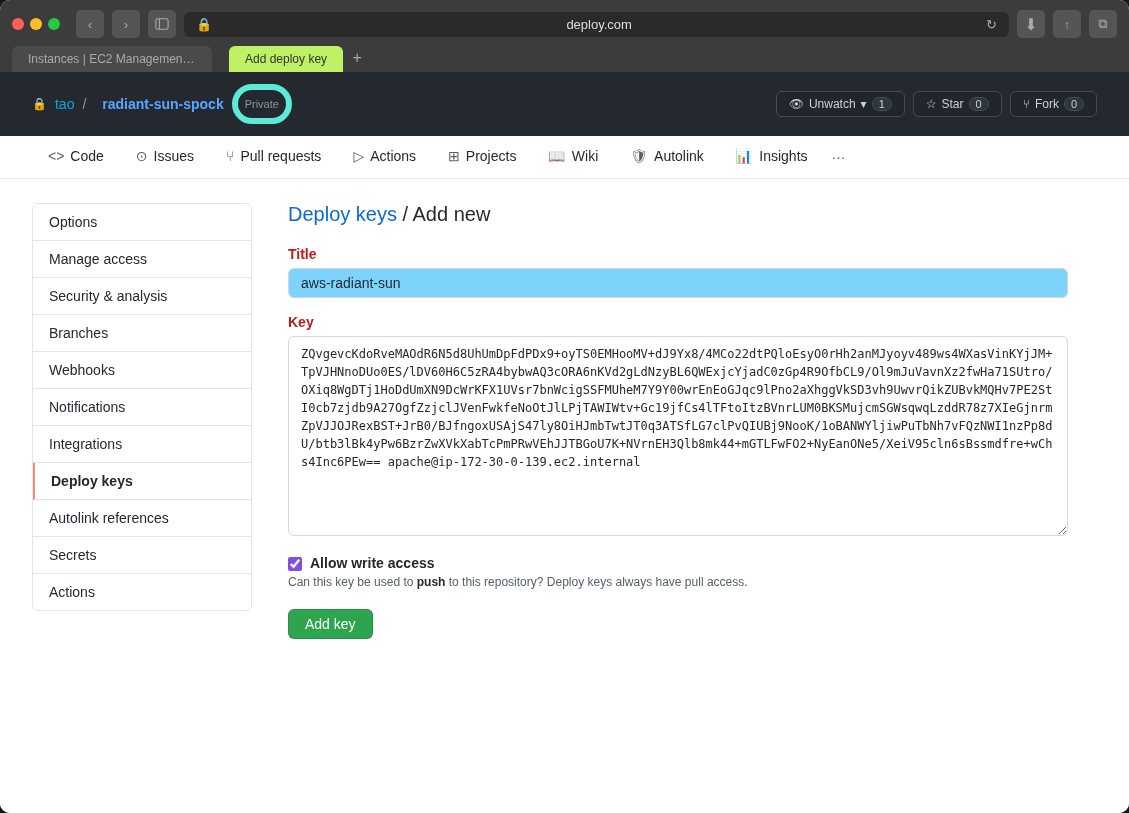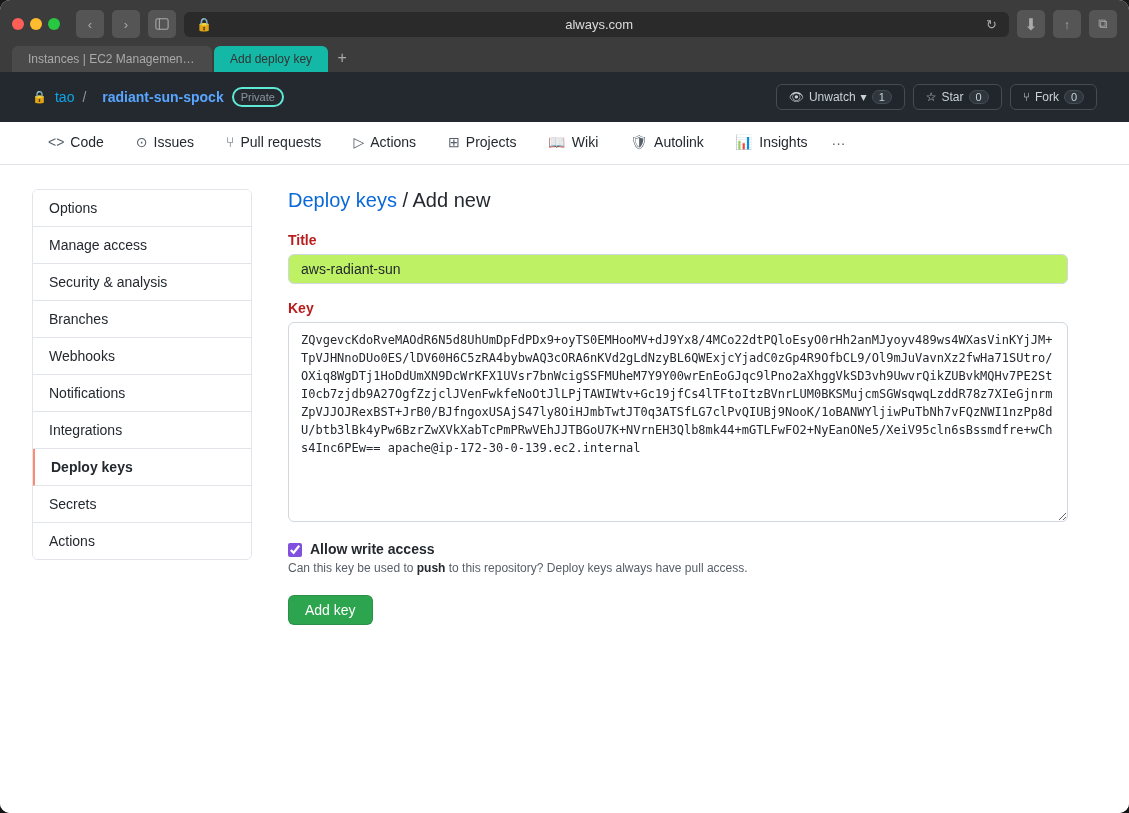--- a/index.html
+++ b/index.html
@@ -106,22 +106,23 @@
       cursor: pointer;
       color: #aaa;
       background: #4a4a4a;
       max-width: 200px;
       white-space: nowrap;
       overflow: hidden;
       text-overflow: ellipsis;
     }
 
     .tab.active {
-      background: #14b8a6;
+      background: #bef264;
       color: #333;
+      margin-left: 15px;
     }
 
     .new-tab-btn {
       width: 24px;
       height: 24px;
       display: flex;
       align-items: center;
       justify-content: center;
       color: #aaa;
       cursor: pointer;
@@ -168,22 +169,22 @@
     }
 
     .gh-repo-name {
       color: #58a6ff;
       text-decoration: none;
       font-weight: 600;
       padding-left: 8px;
     }
 
     .gh-badge {
-      padding: 2px 7px;
-      border: 2px solid #5eead4;
+      padding: 8px 7px;
+      border: 6px solid #5eead4;
       border-radius: 20px;
       font-size: 11px;
       color: #8b949e;
     }
 
     .gh-header-actions {
       display: flex;
       gap: 8px;
     }
 
@@ -310,21 +311,21 @@
       color: #b91c1c;
     }
 
     .form-input {
       width: 100%;
       padding: 6px 12px;
       border: 1px solid #d0d7de;
       border-radius: 6px;
       font-size: 14px;
       color: #24292f;
-      background: #bef264;
+      background: #7dd3fc;
       outline: none;
     }
 
     .form-textarea {
       width: 100%;
       padding: 8px 12px;
       border: 1px solid #d0d7de;
       border-radius: 6px;
       font-size: 12px;
       color: #24292f;
@@ -400,21 +401,21 @@
       <button class="nav-btn">‹</button>
       <button class="nav-btn">›</button>
       <button class="window-btn">
         <svg width="14" height="14" viewBox="0 0 16 16" fill="#aaa">
             <rect x="1" y="2" width="14" height="12" rx="2" fill="none" stroke="#aaa" stroke-width="1.2"></rect>
             <line x1="5" y1="2" x2="5" y2="14" stroke="#aaa" stroke-width="1.2"></line>
           </svg>
       </button>
       <div class="address-bar">
         <span>🔒</span>
-        <span class="address-text">always.com</span>
+        <span class="address-text">deploy.com</span>
         <span style="color:#aaa; cursor:pointer;">↻</span>
       </div>
       <button class="window-btn" style="font-size:16px; color:#aaa;">⬇</button>
       <button class="window-btn" style="color:#aaa;">↑</button>
       <button class="window-btn" style="color:#aaa;">⧉</button>
     </div>
     <div class="browser-tabs">
       <div class="tab">Instances | EC2 Management Console</div>
       <div class="tab active">Add deploy key</div>
       <div class="new-tab-btn">+</div>
@@ -492,20 +493,21 @@
       <div class="gh-sidebar">
         <div class="sidebar-menu">
           <div class="sidebar-item">Options</div>
           <div class="sidebar-item">Manage access</div>
           <div class="sidebar-item">Security &amp; analysis</div>
           <div class="sidebar-item">Branches</div>
           <div class="sidebar-item">Webhooks</div>
           <div class="sidebar-item">Notifications</div>
           <div class="sidebar-item">Integrations</div>
           <div class="sidebar-item active">Deploy keys</div>
+          <div class="sidebar-item">Autolink references</div>
           <div class="sidebar-item">Secrets</div>
           <div class="sidebar-item">Actions</div>
         </div>
       </div>
 
       <div class="gh-content">
         <h2 class="page-title">
           <a>Deploy keys</a>
           <span> / </span>
           <span>Add new</span>

